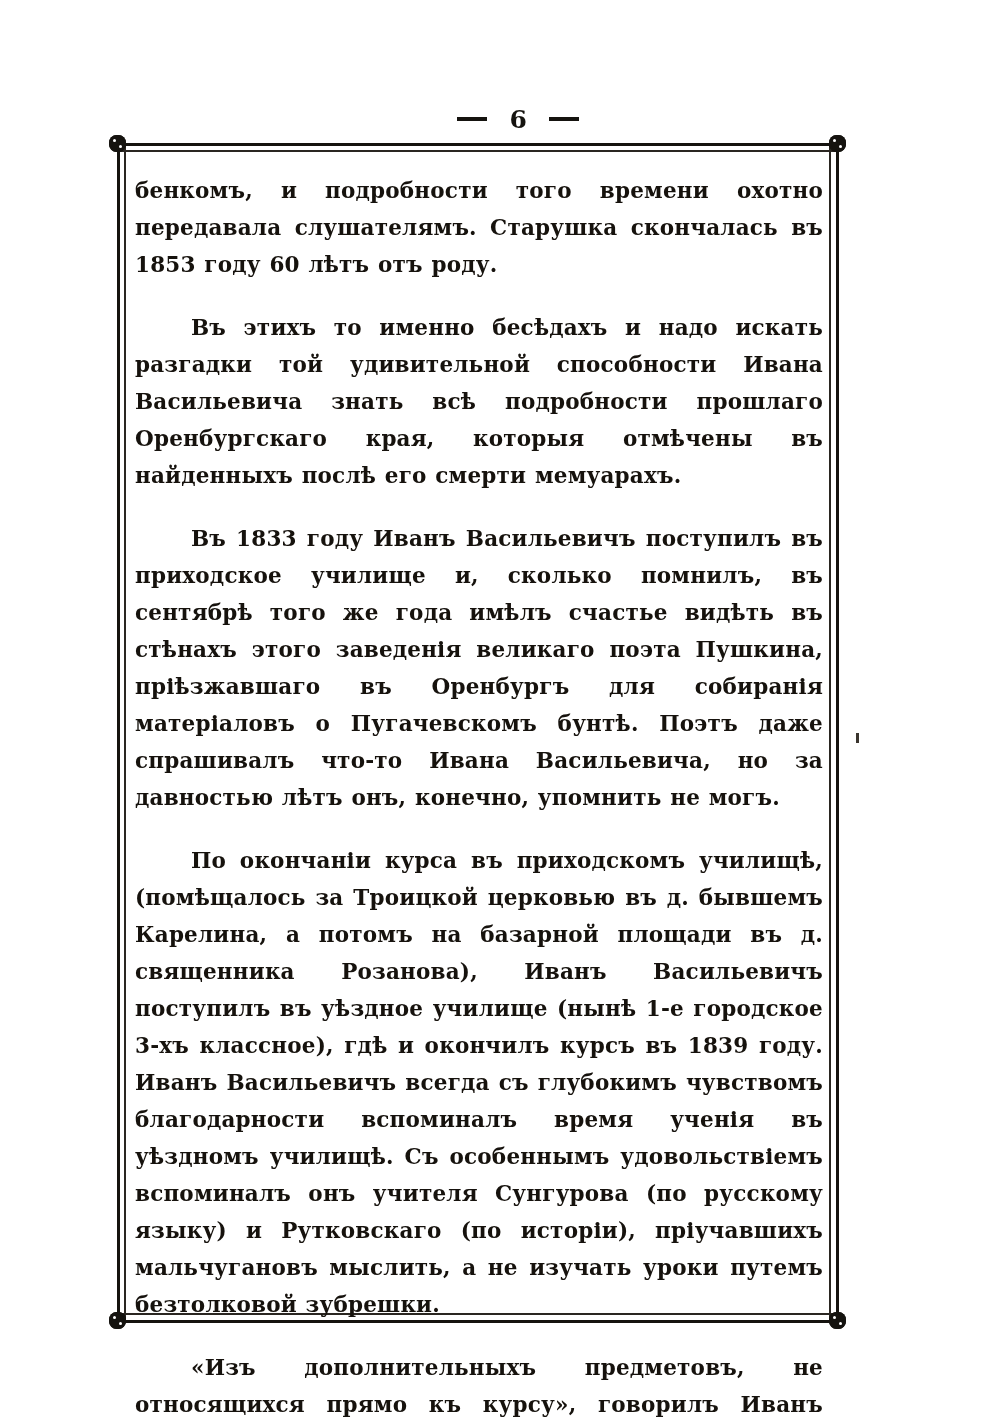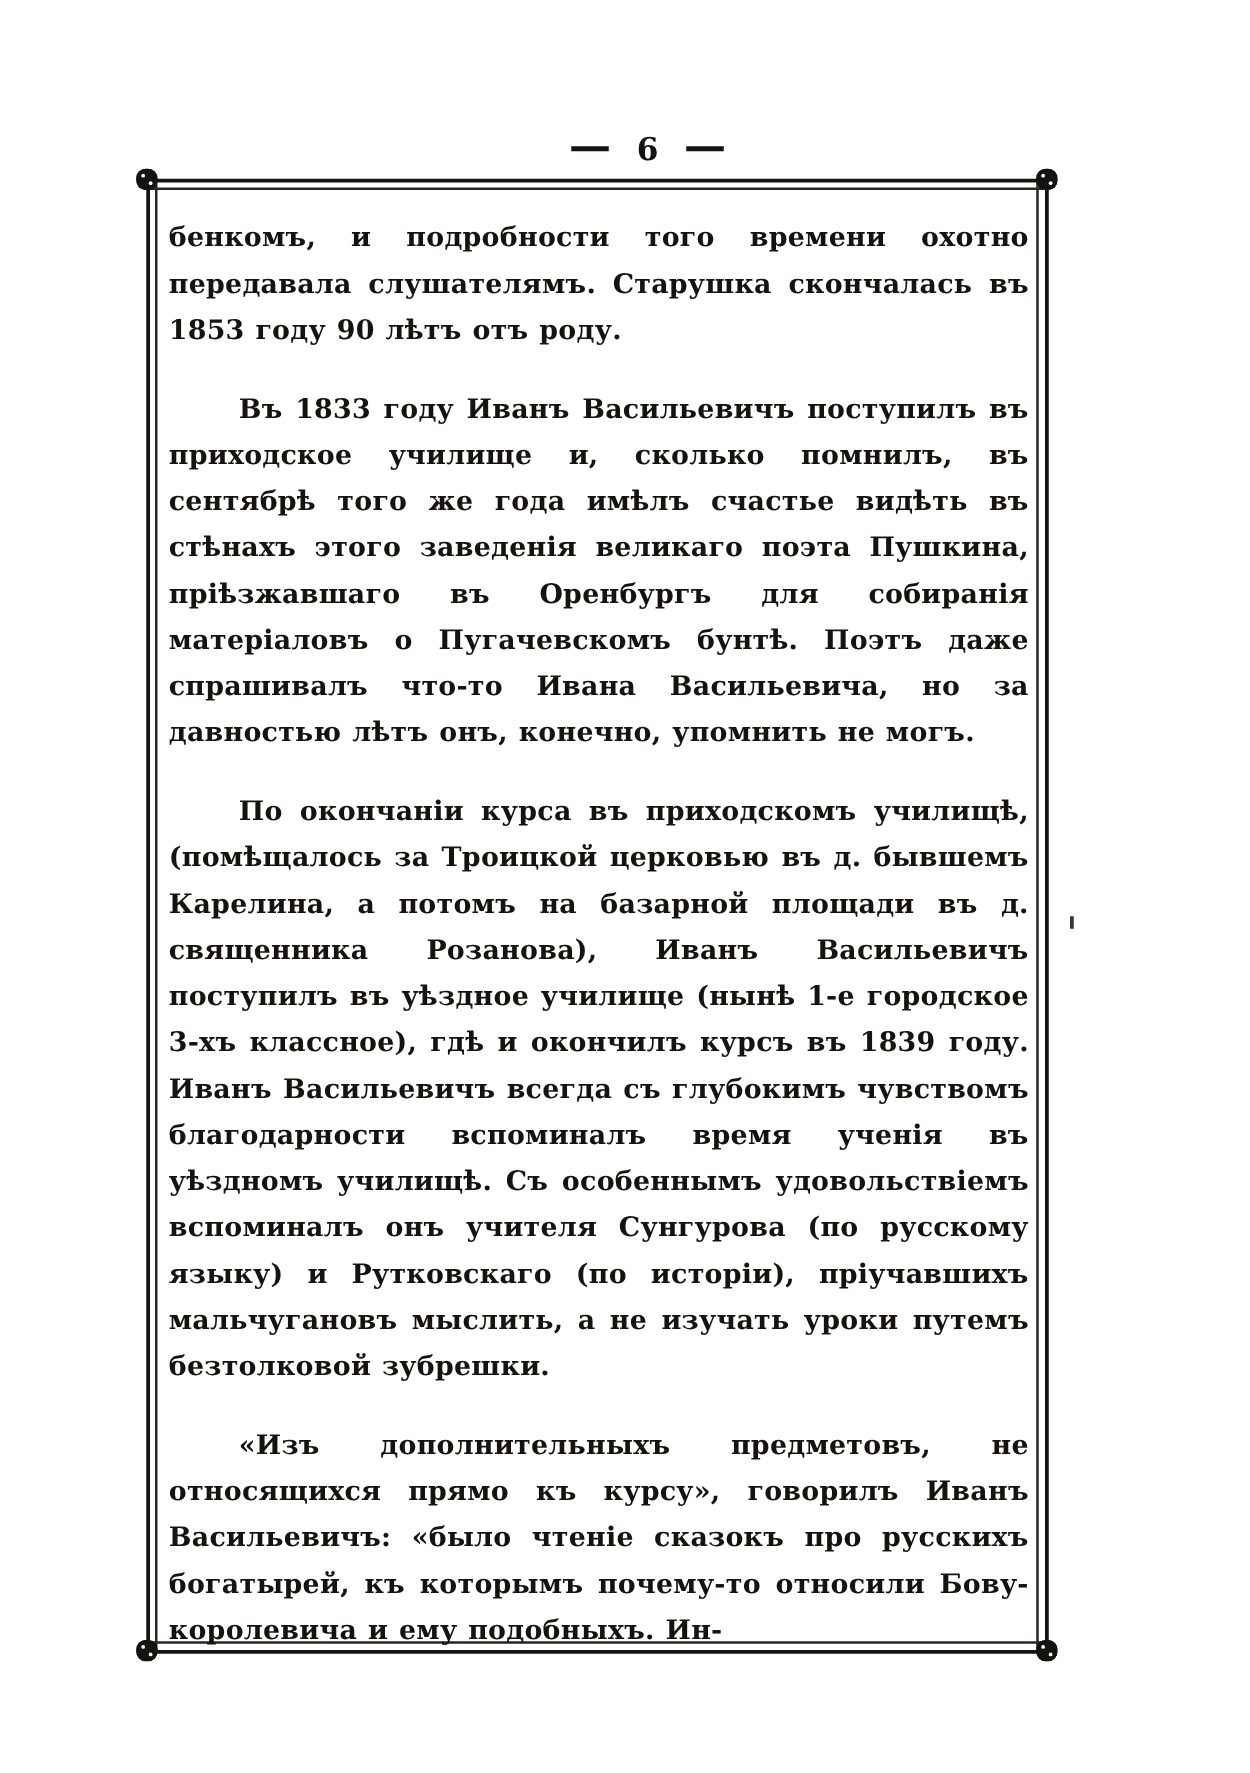--- a/index.html
+++ b/index.html
@@ -148,21 +148,22 @@
     <div class="rule-v right-outer"></div>
     <div class="rule-v thin right-inner"></div>
 
     <div class="corner tl"></div>
     <div class="corner tr"></div>
     <div class="corner bl"></div>
     <div class="corner br"></div>
   </div>
 
   <div class="textblock">
-    <p class="para noindent">бенкомъ, и подробности того времени охотно передавала слушателямъ. Старушка скончалась въ 1853 году 90 лѣтъ отъ роду.</p>
+    <p class="para noindent">бенкомъ, и подробности того времени охотно передавала слушателямъ. Старушка скончалась въ 1853 году 60 лѣтъ отъ роду.</p>
+    <p class="para">Въ этихъ то именно бесѣдахъ и надо искать разгадки той удивительной способности Ивана Васильевича знать всѣ подробности прошлаго Оренбургскаго края, которыя отмѣчены въ найденныхъ послѣ его смерти мемуарахъ.</p>
     <p class="para">Въ 1833 году Иванъ Васильевичъ поступилъ въ приходское училище и, сколько помнилъ, въ сентябрѣ того же года имѣлъ счастье видѣть въ стѣнахъ этого заведенія великаго поэта Пушкина, пріѣзжавшаго въ Оренбургъ для собиранія матеріаловъ о Пугачевскомъ бунтѣ. Поэтъ даже спрашивалъ что-то Ивана Васильевича, но за давностью лѣтъ онъ, конечно, упомнить не могъ.</p>
     <p class="para">По окончаніи курса въ приходскомъ училищѣ, (помѣщалось за Троицкой церковью въ д. бывшемъ Карелина, а потомъ на базарной площади въ д. священника Розанова), Иванъ Васильевичъ поступилъ въ уѣздное училище (нынѣ 1-е городское 3-хъ классное), гдѣ и окончилъ курсъ въ 1839 году. Иванъ Васильевичъ всегда съ глубокимъ чувствомъ благодарности вспоминалъ время ученія въ уѣздномъ училищѣ. Съ особеннымъ удовольствіемъ вспоминалъ онъ учителя Сунгурова (по русскому языку) и Рутковскаго (по исторіи), пріучавшихъ мальчугановъ мыслить, а не изучать уроки путемъ безтолковой зубрешки.</p>
     <p class="para">«Изъ дополнительныхъ предметовъ, не относящихся прямо къ курсу», говорилъ Иванъ Васильевичъ: «было чтеніе сказокъ про русскихъ богатырей, къ которымъ почему-то относили Бову-королевича и ему подобныхъ. Ин-</p>
   </div>
 
   <div class="speck"></div>
 
 </div>
 
 </body></html>

